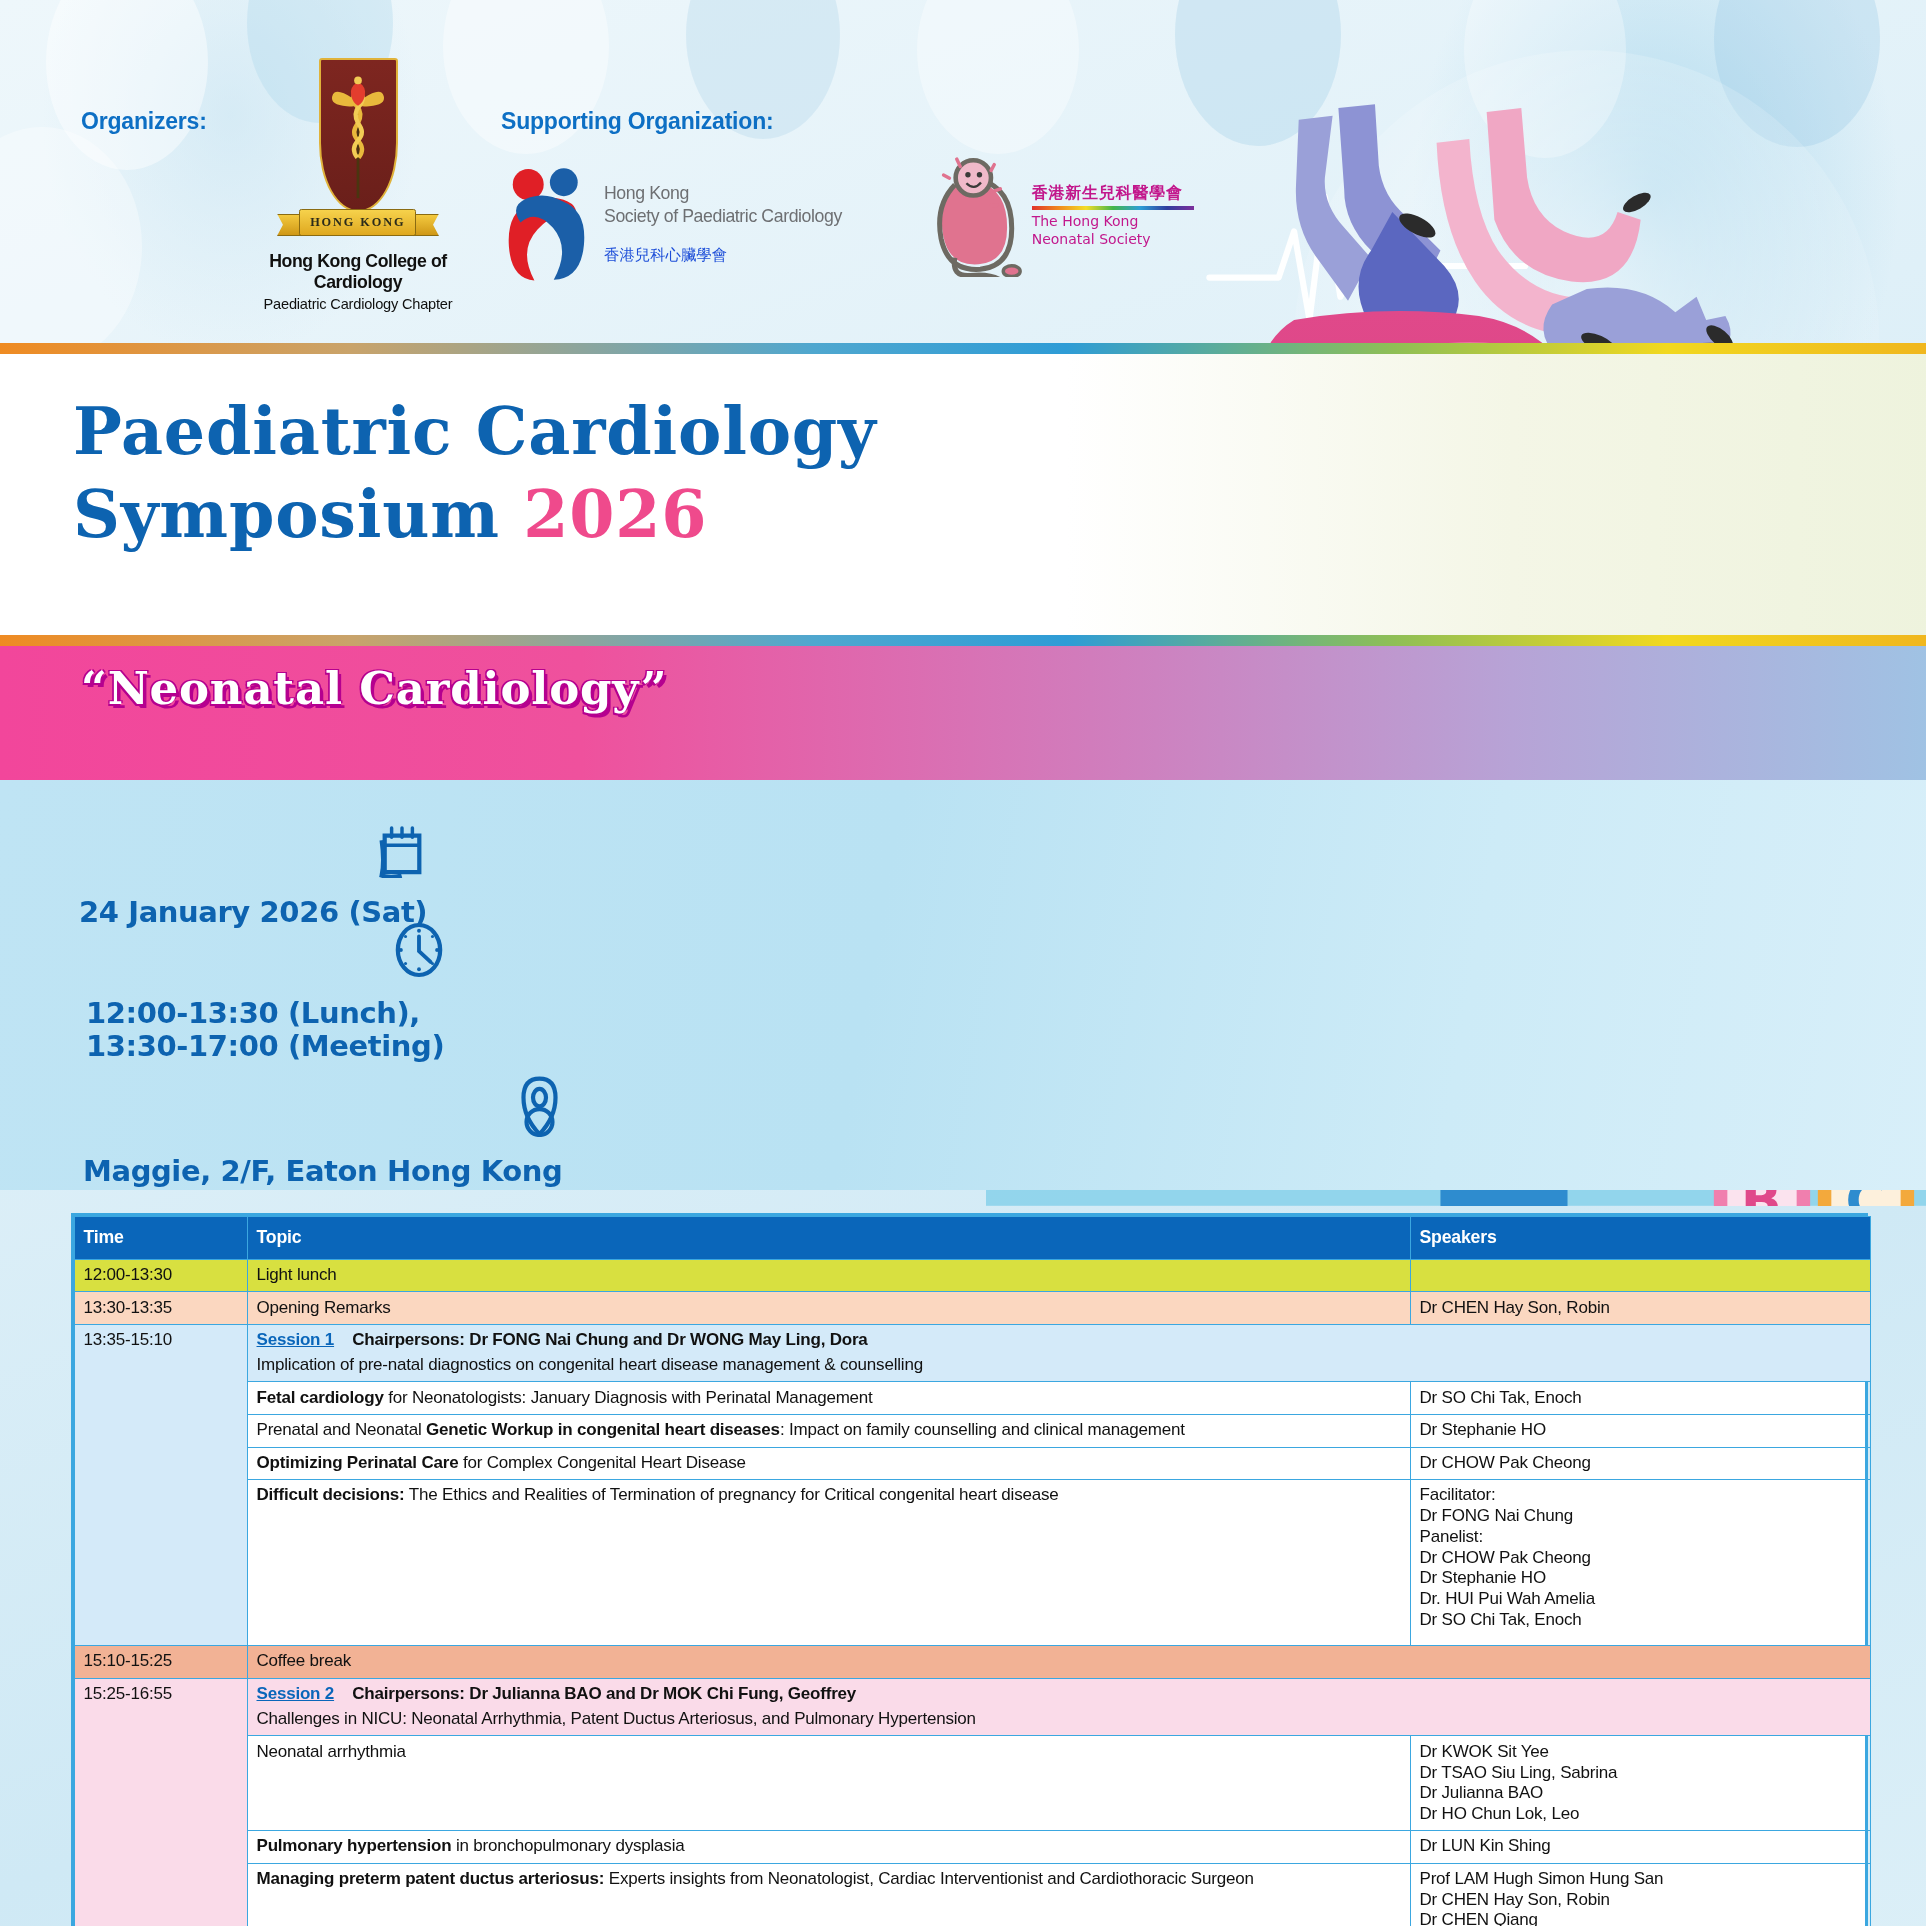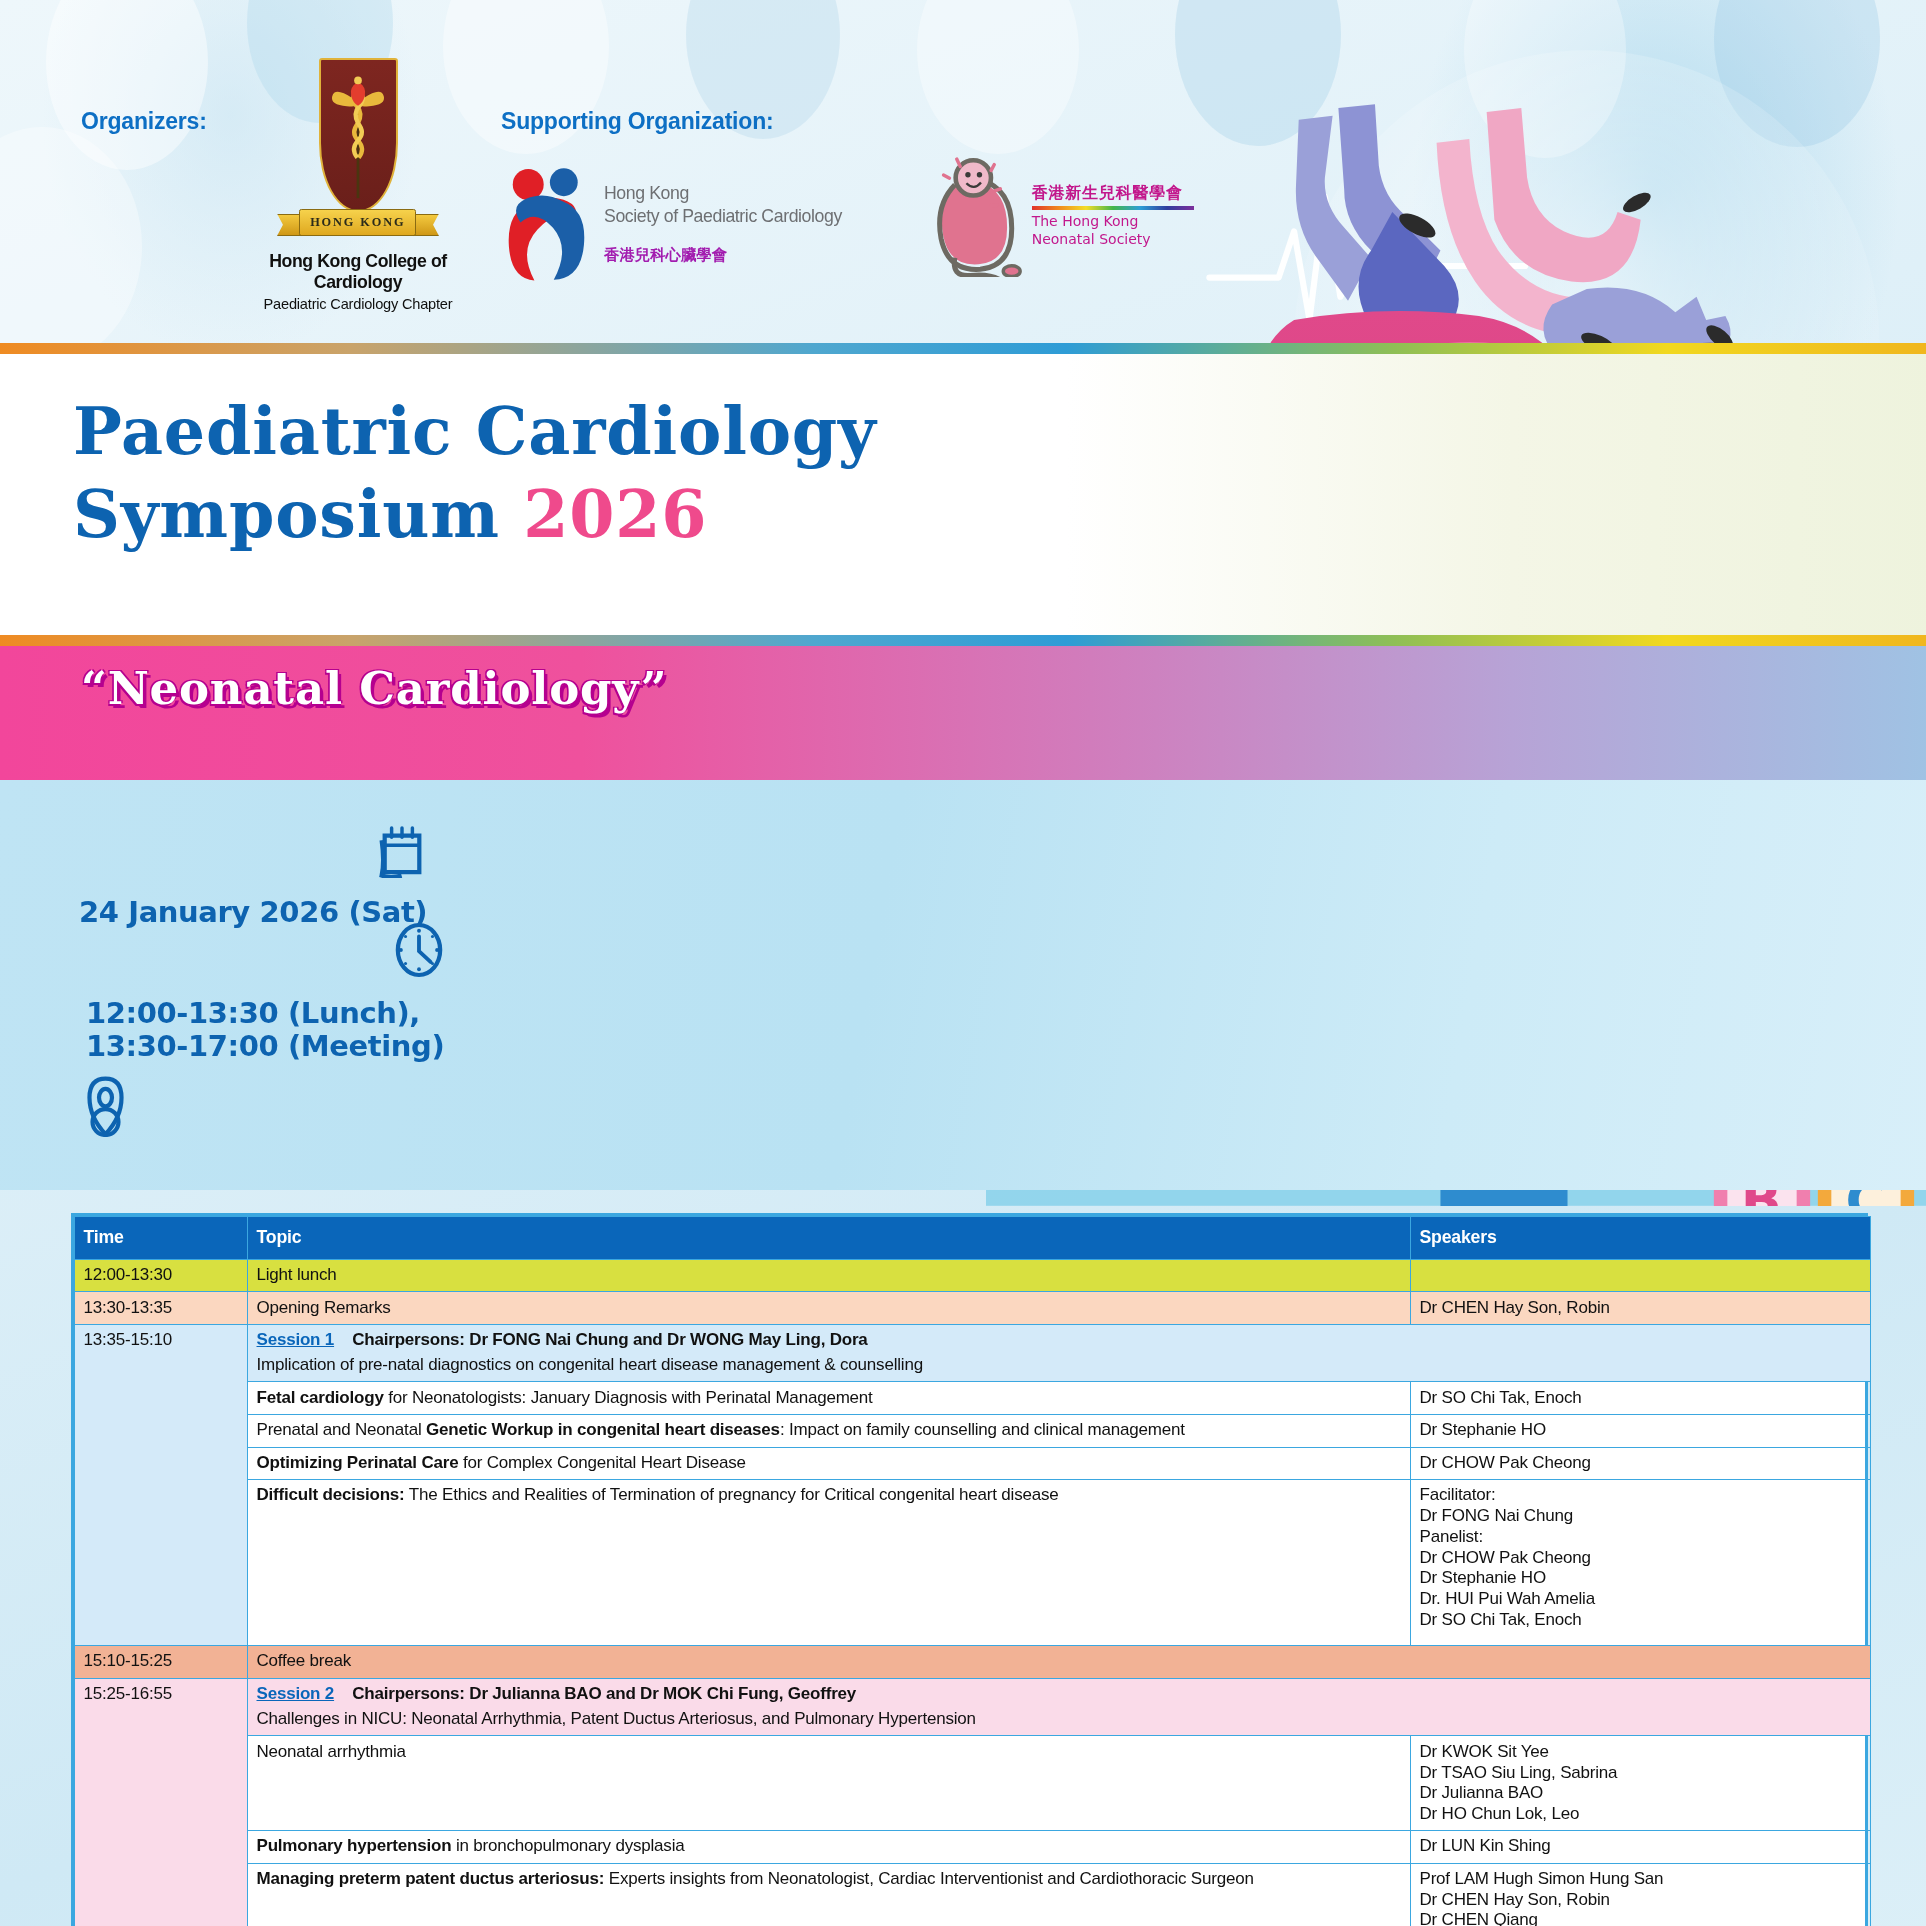--- a/index.html
+++ b/index.html
@@ -51,21 +51,21 @@
     background:linear-gradient(180deg,#f3c93f,#cf9716);
     border:1.2px solid #8a6b12;
   }
   .ribbon-tail.l{ left:0; clip-path:polygon(0 0,100% 0,100% 100%,0 100%,22% 50%); }
   .ribbon-tail.r{ right:0; clip-path:polygon(0 0,100% 0,78% 50%,100% 100%,0 100%); }
   .hkcc-name { margin-top:7px; font-size:17.7px; font-weight:bold; color:#10100f; letter-spacing:-0.4px; }
   .hkcc-sub { margin-top:3.1px; font-size:14.6px; color:#10100f; letter-spacing:-0.2px; }
 
   .hkspc { position:absolute; left:505px; top:166px; display:flex; align-items:center; gap:10px; }
   .hkspc-txt { color:#6d6f72; font-size:17.7px; line-height:1.28; letter-spacing:-0.4px;}
-  .hkspc-zh { color:#a21caf; font-size:15.4px; margin-top:18px;font-weight:bold; }
+  .hkspc-zh { color:#1d4ed8; font-size:15.4px; margin-top:18px; }
 
   .hkns { position:absolute; left:928px; top:154px; display:flex; align-items:center; gap:7.7px; }
   .hkns-txt{ display:flex; flex-direction:column; }
   .hkns-zh { color:#c2178c; font-size:16px; font-weight:bold; letter-spacing:0.8px; }
   .hkns-rainbow{ height:3.5px; width:162px; margin:2.7px 0 3.5px;
      background:linear-gradient(90deg,#e0332a,#f08a1e,#f3dd28,#43b54a,#2d9fd6,#2f3d9e,#7d2f9c); }
   .hkns-en { color:#c2178c; font-size:14px; line-height:1.25; font-family:"DejaVu Sans", sans-serif; }
 
   
   .band-rainbow{ position:absolute; left:0; width:100%; height:10.8px;
@@ -427,20 +427,21 @@
     <div class="info-text">13:30-17:00 (Meeting)</div>
   </div>
 </div>
 
 <div class="info-row" style="left:83px; top:1075px;">
   <svg width="45" height="62" viewBox="0 0 118 160">
     <path d="M59 8 q-42 0 -42 50 q0 52 42 96 q42 -44 42 -96 q0 -50 -42 -50z" fill="none" stroke="#0d63b0" stroke-width="11"></path>
     <ellipse cx="59" cy="58" rx="17" ry="23" fill="none" stroke="#0d63b0" stroke-width="11"></ellipse>
     <circle cx="59" cy="122" r="34" fill="none" stroke="#0d63b0" stroke-width="11"></circle>
   </svg>
+  <div class="info-text">Maggie, 2/F, Eaton Hong Kong</div>
 </div>
 
 <div class="prog-wrap">
 <table class="prog">
   <colgroup>
         <col class="c-time">
         <col class="c-topic">
         <col class="c-spk">
       </colgroup>
   <thead>

